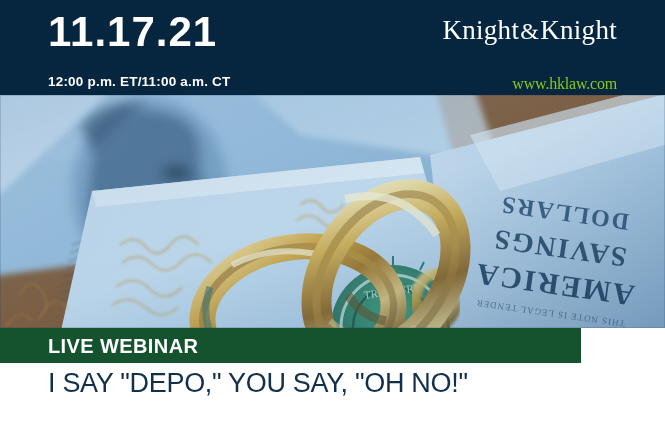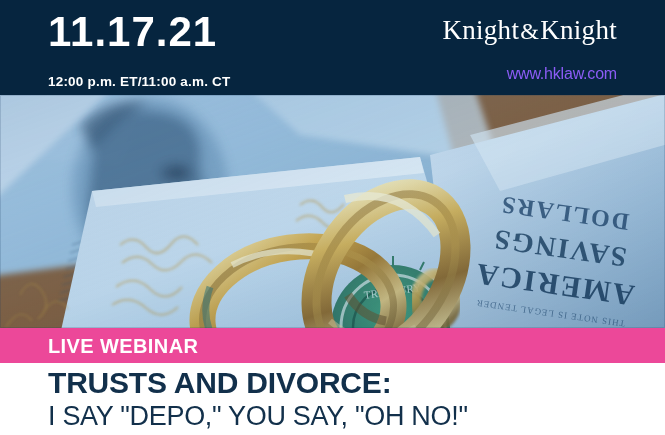--- a/index.html
+++ b/index.html
@@ -66,47 +66,47 @@
     font-size: 27px;
     line-height: 32px;
     letter-spacing: 0.3px;
     white-space: nowrap;
   }
   .brand .amp {
     font-size: 24px;
     padding: 0 1px;
   }
   .site {
-    color: #8b5cf6;
-    font-family: Liberation Sans, sans-serif;
+    color: #84cc16;
+    font-family: Liberation Serif, serif;
     font-size: 16px;
     line-height: 20px;
     letter-spacing: -0.2px;
-    margin-top: 17px;
+    margin-top: 27px;
     white-space: nowrap;
   }
 
   
   .photo {
     position: absolute;
     left: 0; top: 95px;
     width: 665px;
     height: 233px;
     overflow: hidden;
     background: #9cc3de;
   }
   .photo svg { display: block; }
 
   
   .webinar-bar {
     position: absolute;
     left: 0; top: 328px;
-    width: 665px;
+    width: 581px;
     height: 35px;
-    background: #ec4899;
+    background: #14532d;
   }
   .webinar-label {
     position: absolute;
     left: 48px;
     top: 6px;
     color: #ffffff;
     font-family: "Liberation Sans", sans-serif;
     font-weight: bold;
     font-size: 20px;
     letter-spacing: 0.4px;
@@ -338,17 +338,16 @@
         <rect x="0" y="0" width="665" height="233" fill="none" stroke="#143a5c" stroke-width="2" opacity="0.18"></rect>
       </g>
     </svg>
   </div>
 
   <div class="webinar-bar">
     <div class="webinar-label">LIVE WEBINAR</div>
   </div>
 
   <div class="title-block">
-    <div class="title-main">TRUSTS AND DIVORCE:</div>
     <div class="title-sub">I SAY "DEPO," YOU SAY, "OH NO!"</div>
   </div>
 
 </div>
 
 </body></html>

